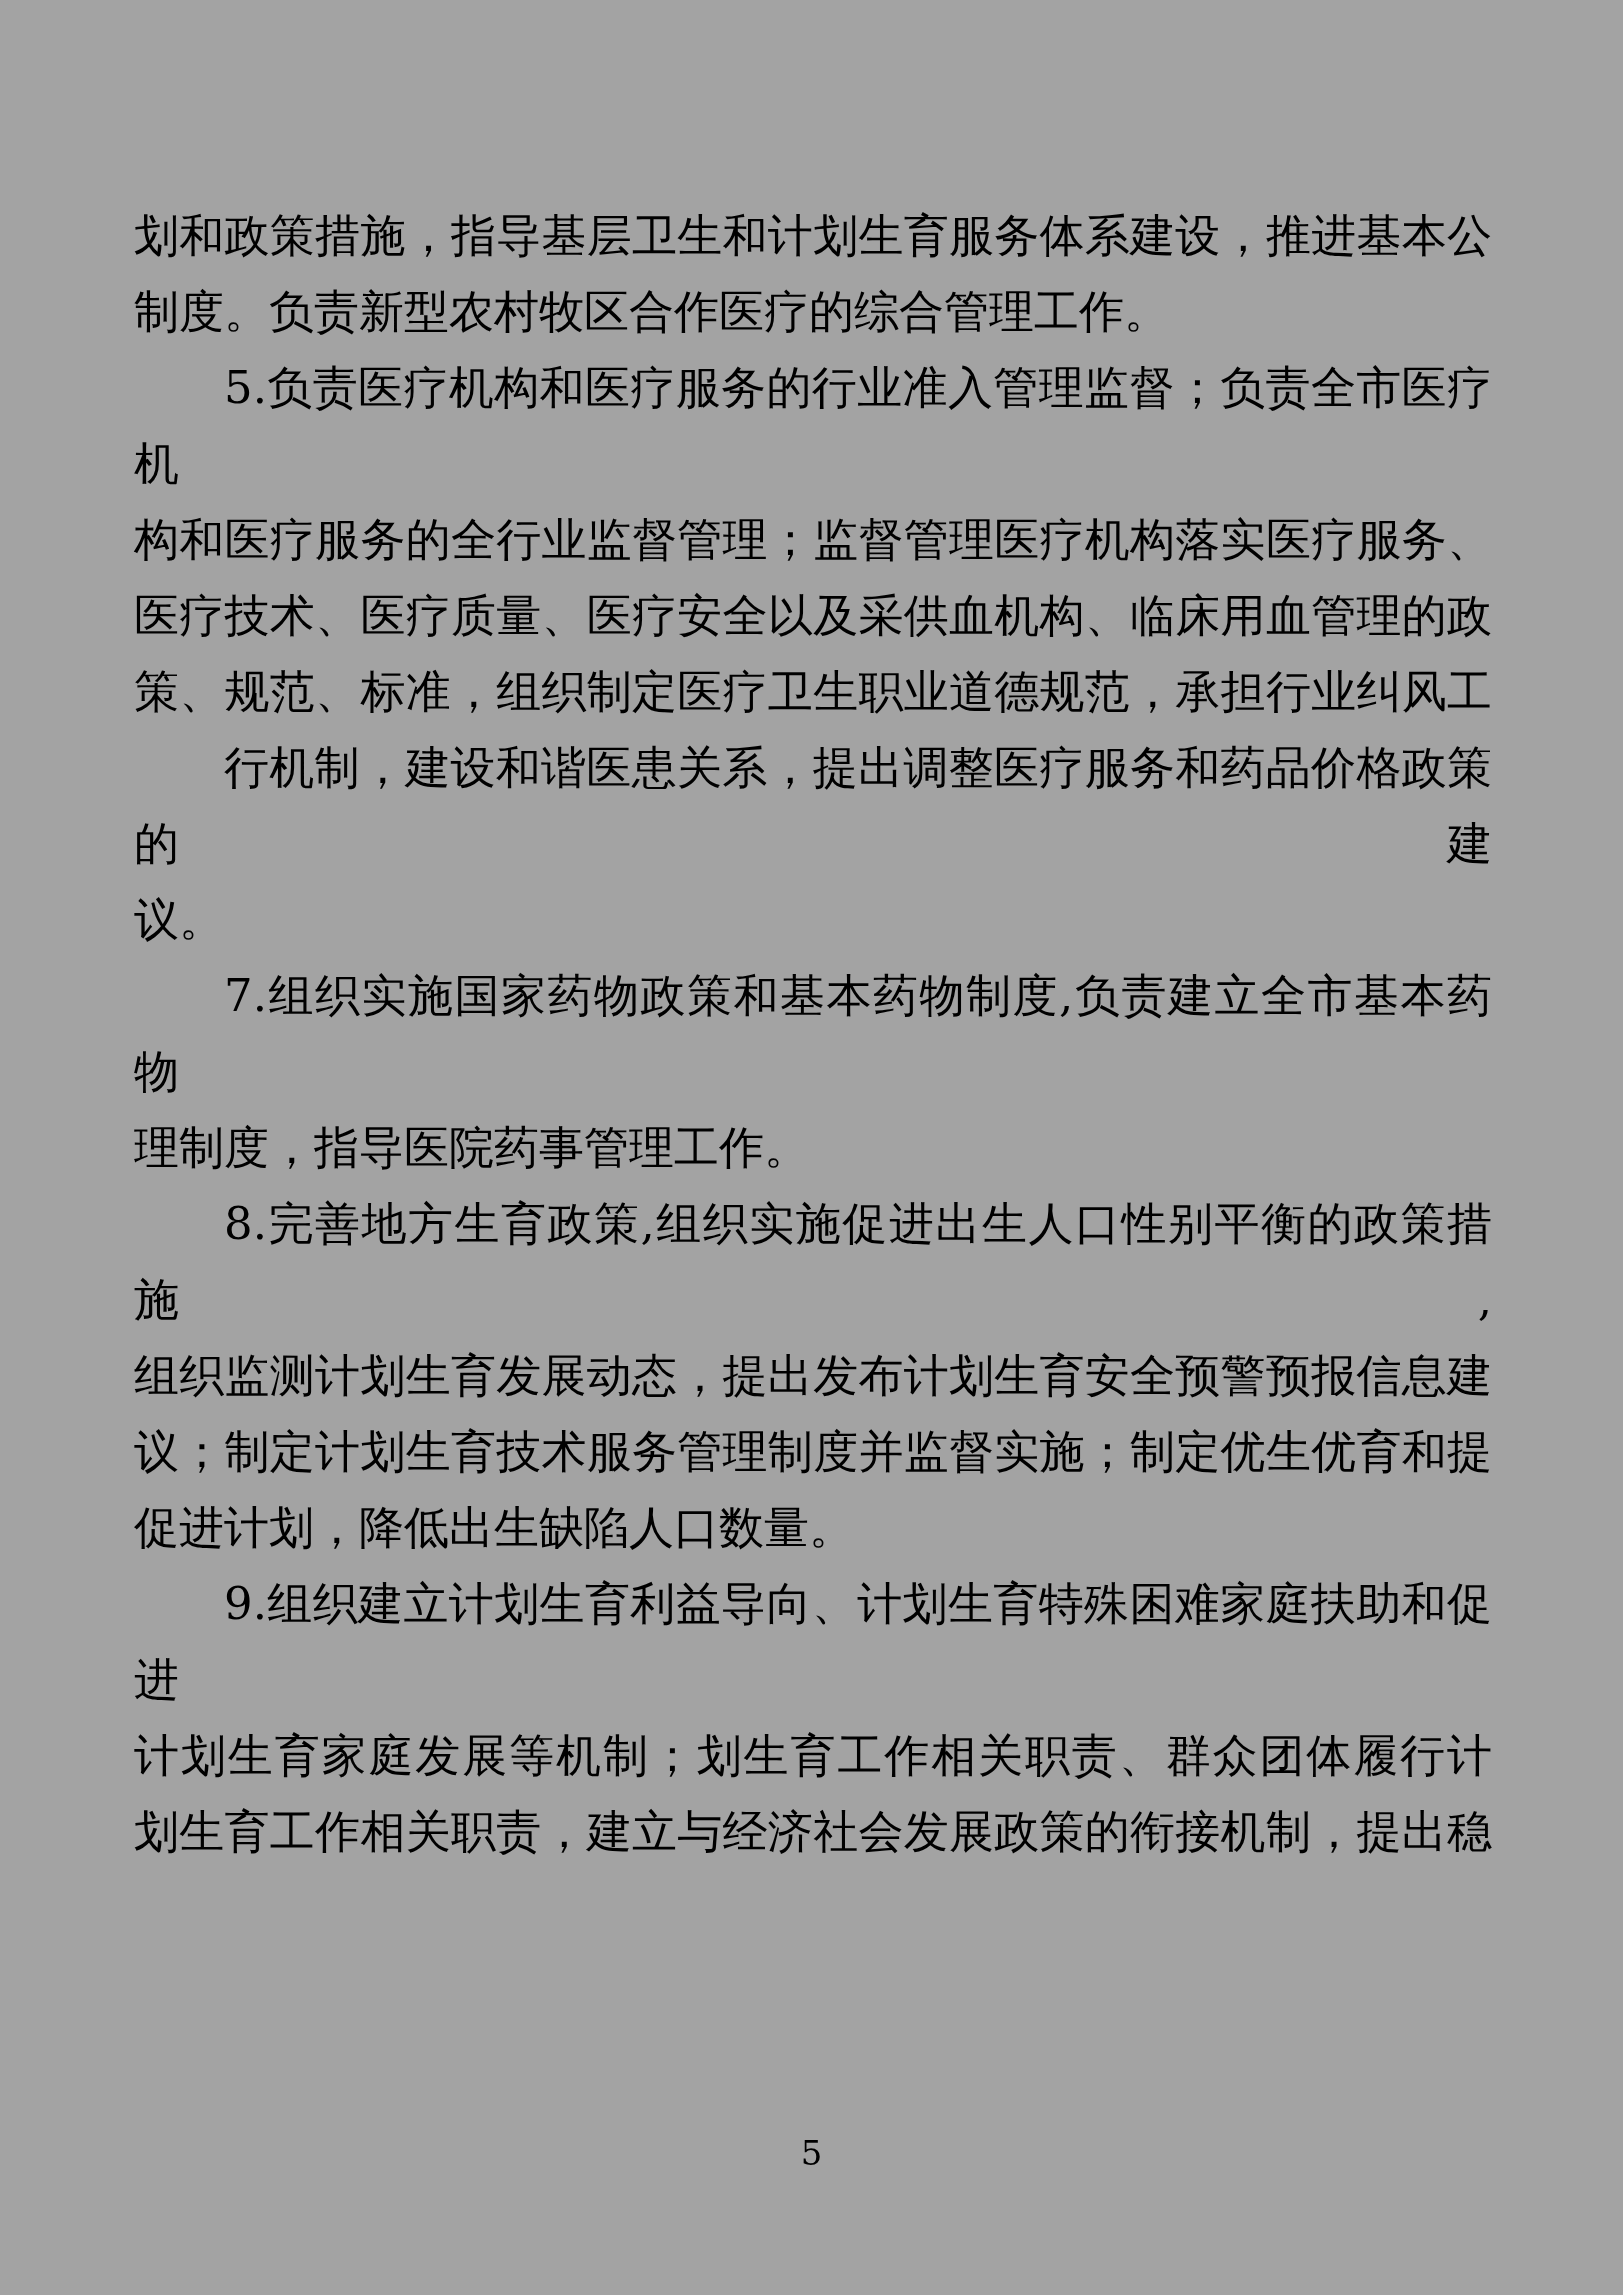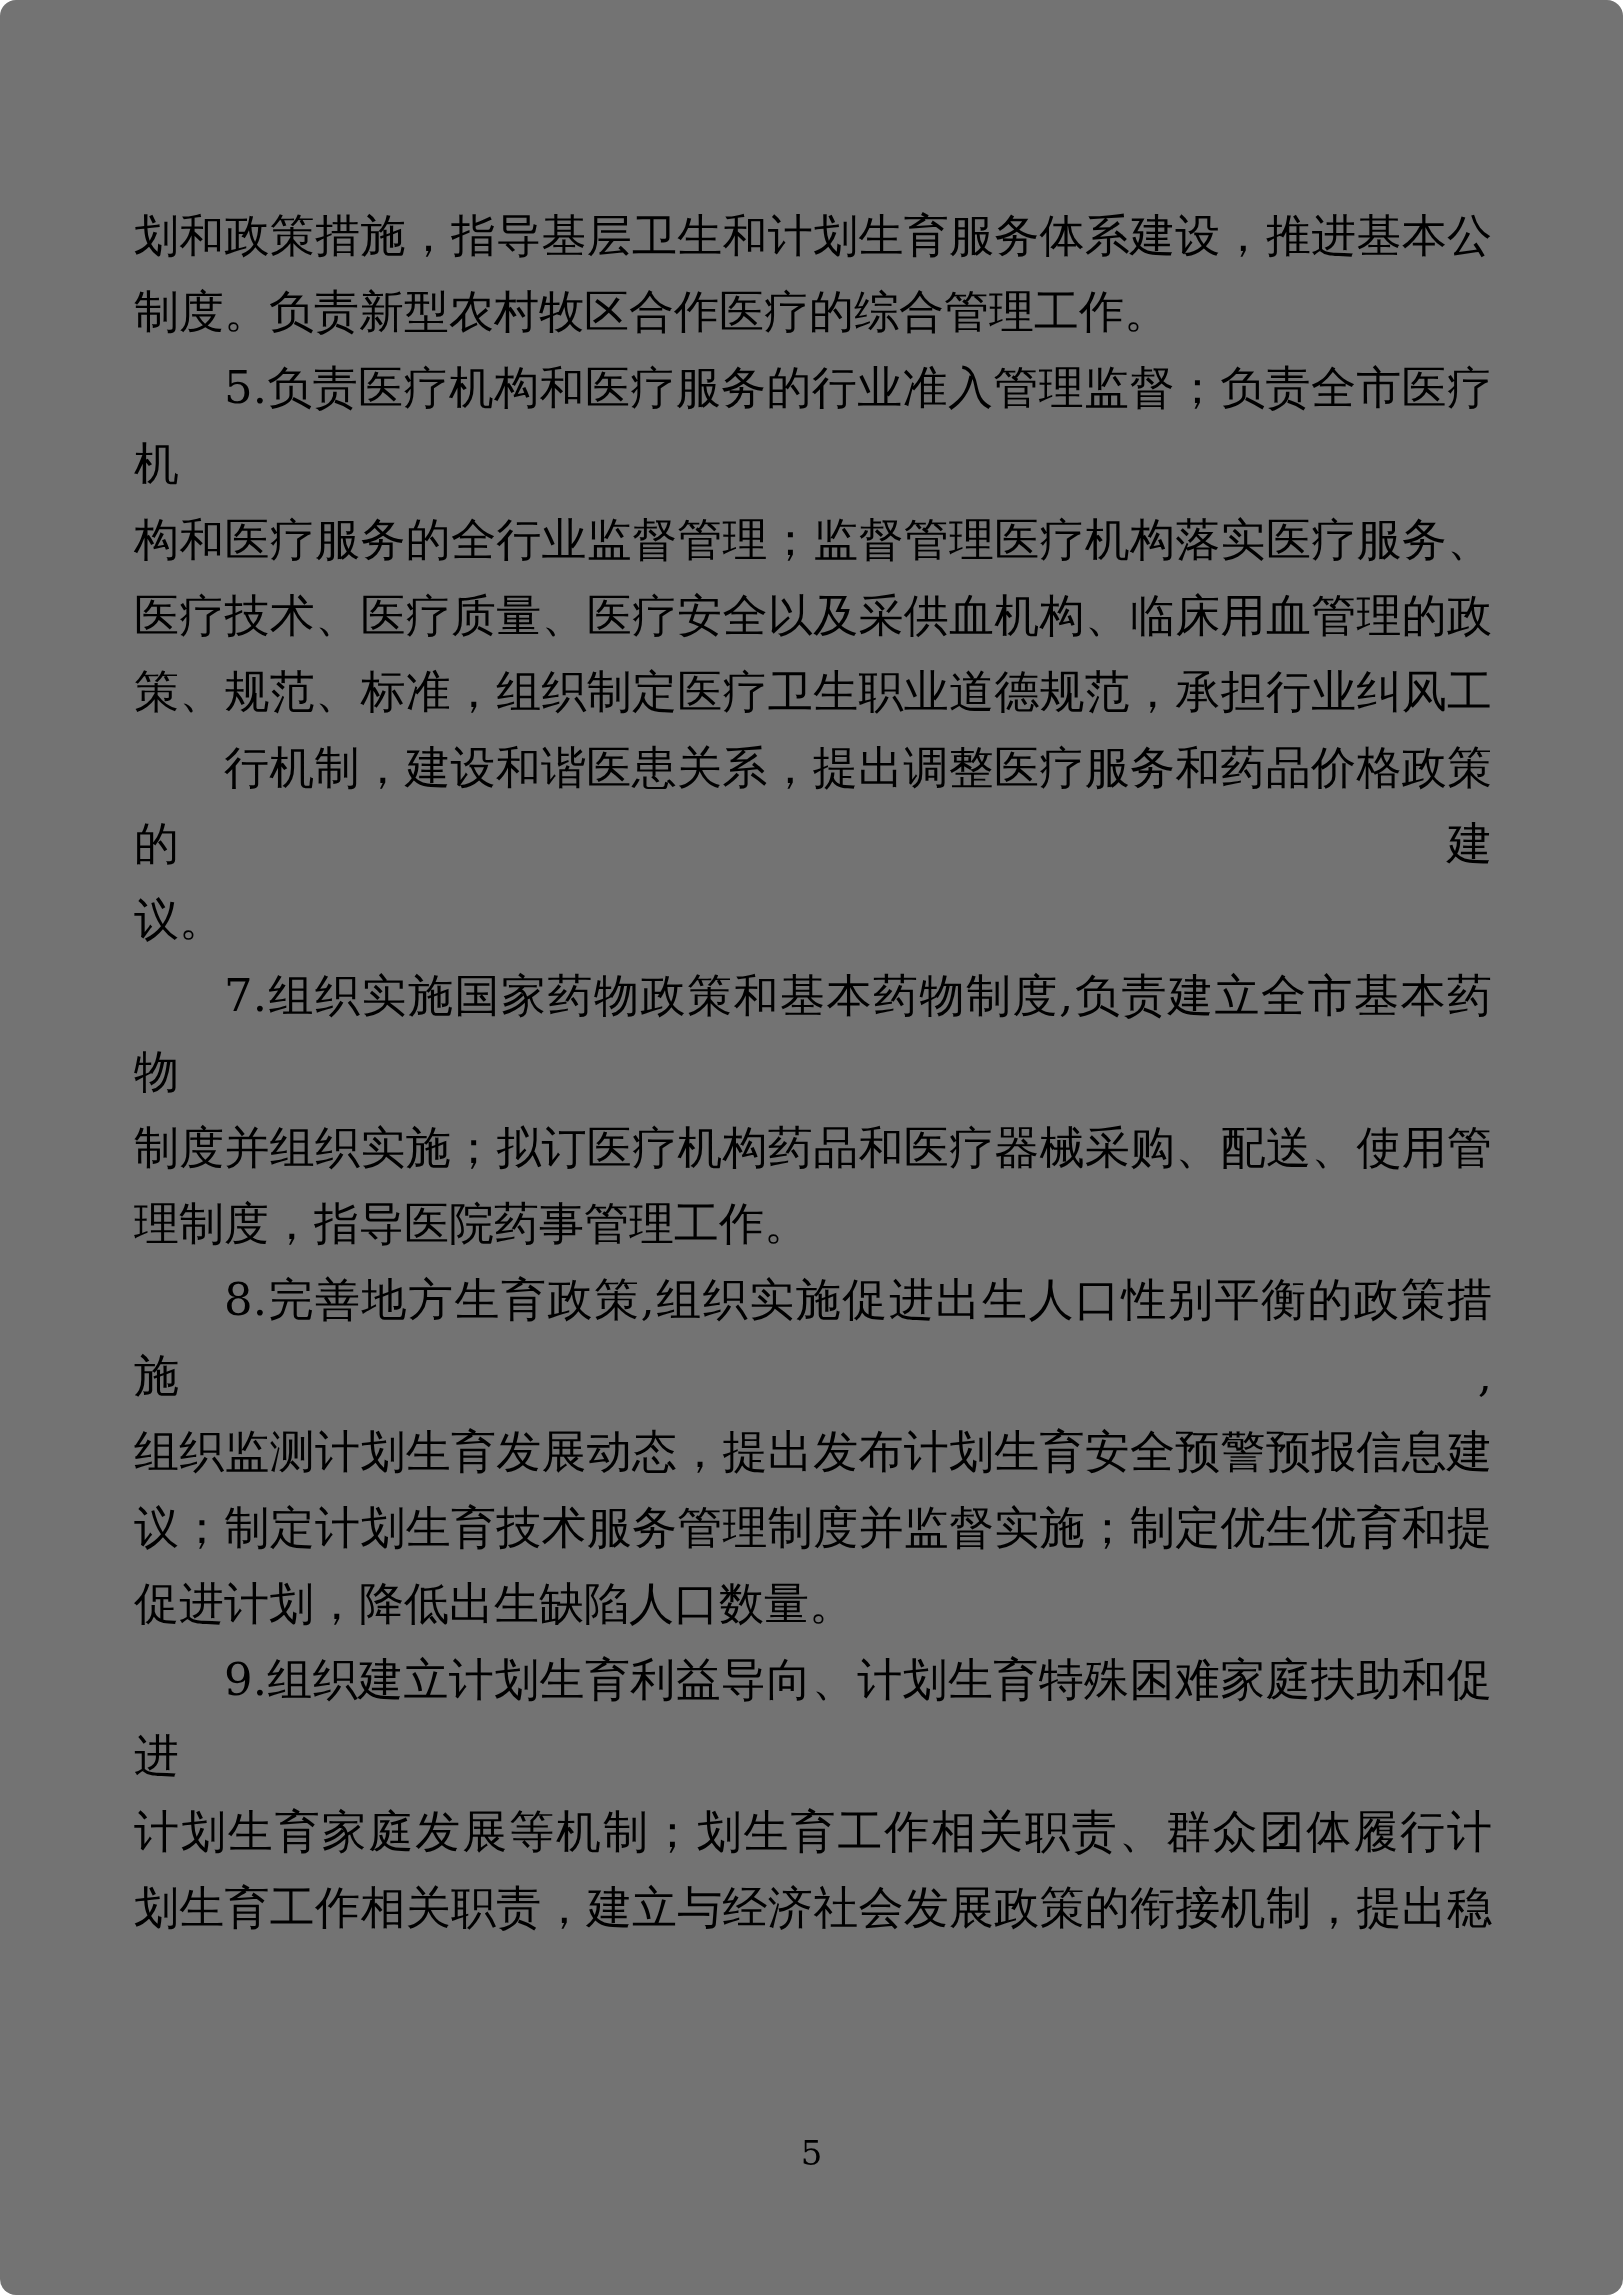--- a/index.html
+++ b/index.html
@@ -10,23 +10,22 @@
   body {
     width: 1623px;
     height: 2295px;
     position: relative;
     font-family: "DejaVu Serif", "Liberation Serif", serif;
     color: #000000;
   }
   .page {
     position: absolute;
     inset: 0;
-    background: #737373;
+    background: #a3a3a3;
     overflow: hidden;
-    border-radius: 16px;
   }
   .text-block {
     position: absolute;
     top: 198px;
     left: 134px;
     width: 1358px;
     font-size: 45px;
     line-height: 76px;
     letter-spacing: 0;
   }
@@ -70,21 +69,20 @@
         <div class="line">构和医疗服务的全行业监督管理；监督管理医疗机构落实医疗服务、</div>
         <div class="line">医疗技术、医疗质量、医疗安全以及采供血机构、临床用血管理的政</div>
         <div class="line">策、规范、标准，组织制定医疗卫生职业道德规范，承担行业纠风工</div>
       </div>
       <div class="para indent">
         <div class="line">行机制，建设和谐医患关系，提出调整医疗服务和药品价格政策的建</div>
         <div class="line para-end">议。</div>
       </div>
       <div class="para indent">
         <div class="line">7.组织实施国家药物政策和基本药物制度,负责建立全市基本药物</div>
-        <div class="line">制度并组织实施；拟订医疗机构药品和医疗器械采购、配送、使用管</div>
         <div class="line para-end">理制度，指导医院药事管理工作。</div>
       </div>
       <div class="para indent">
         <div class="line">8.完善地方生育政策,组织实施促进出生人口性别平衡的政策措施,</div>
         <div class="line">组织监测计划生育发展动态，提出发布计划生育安全预警预报信息建</div>
         <div class="line">议；制定计划生育技术服务管理制度并监督实施；制定优生优育和提</div>
         <div class="line para-end">促进计划，降低出生缺陷人口数量。</div>
       </div>
       <div class="para indent">
         <div class="line">9.组织建立计划生育利益导向、计划生育特殊困难家庭扶助和促进</div>

